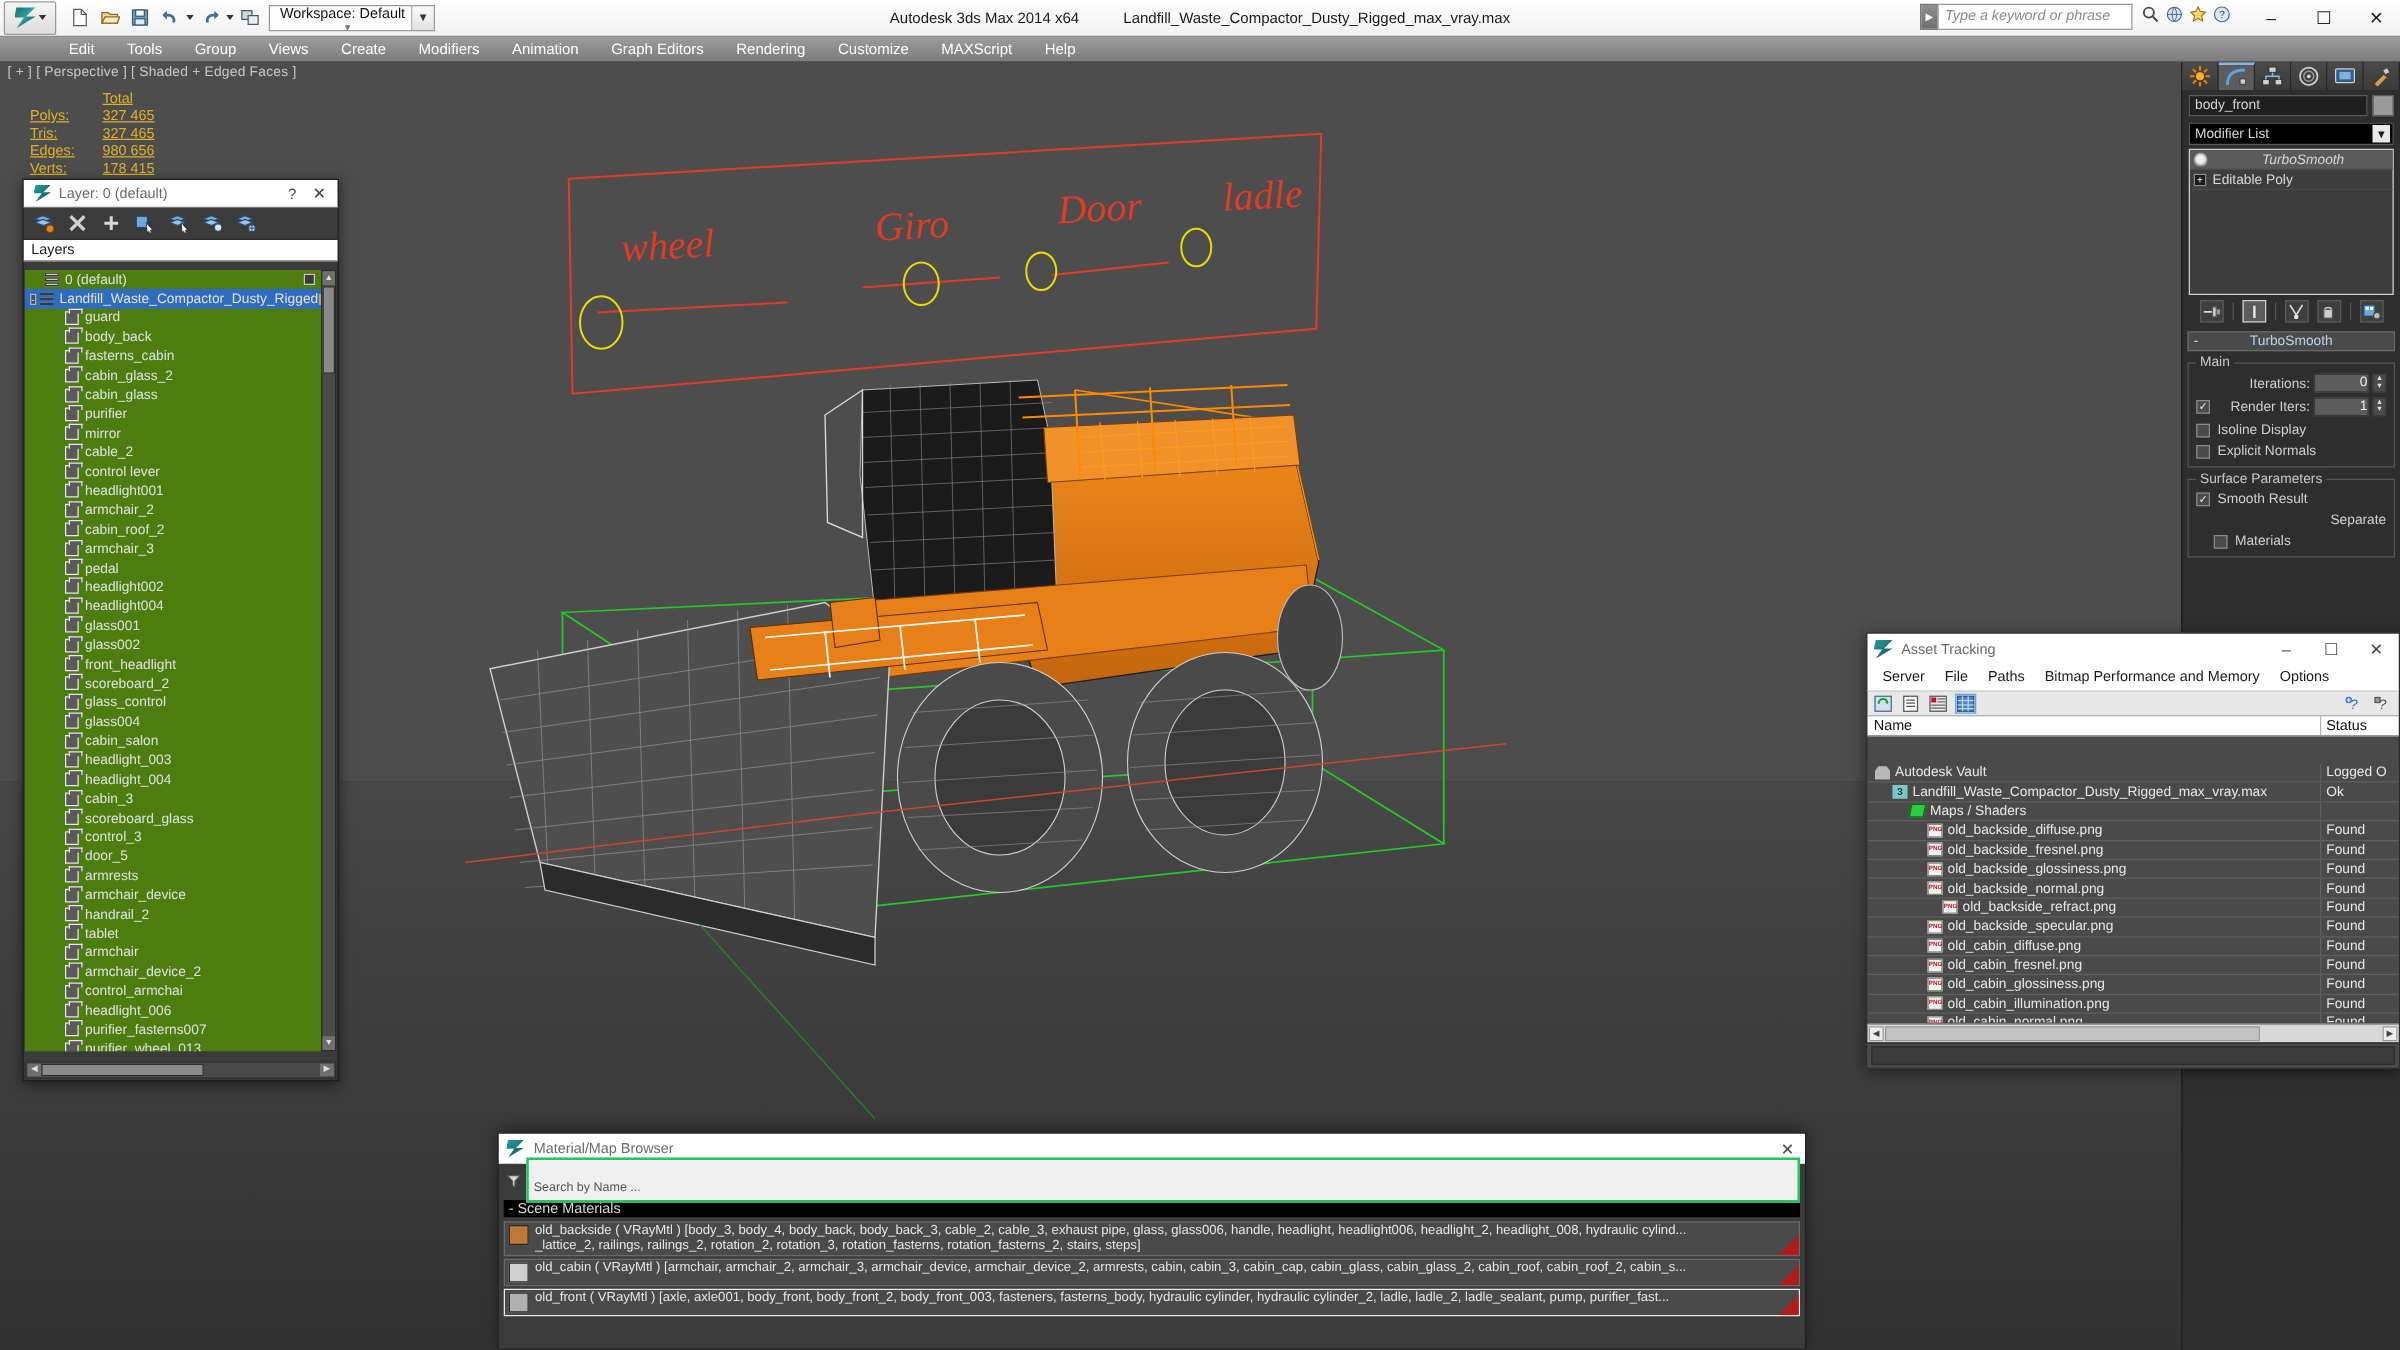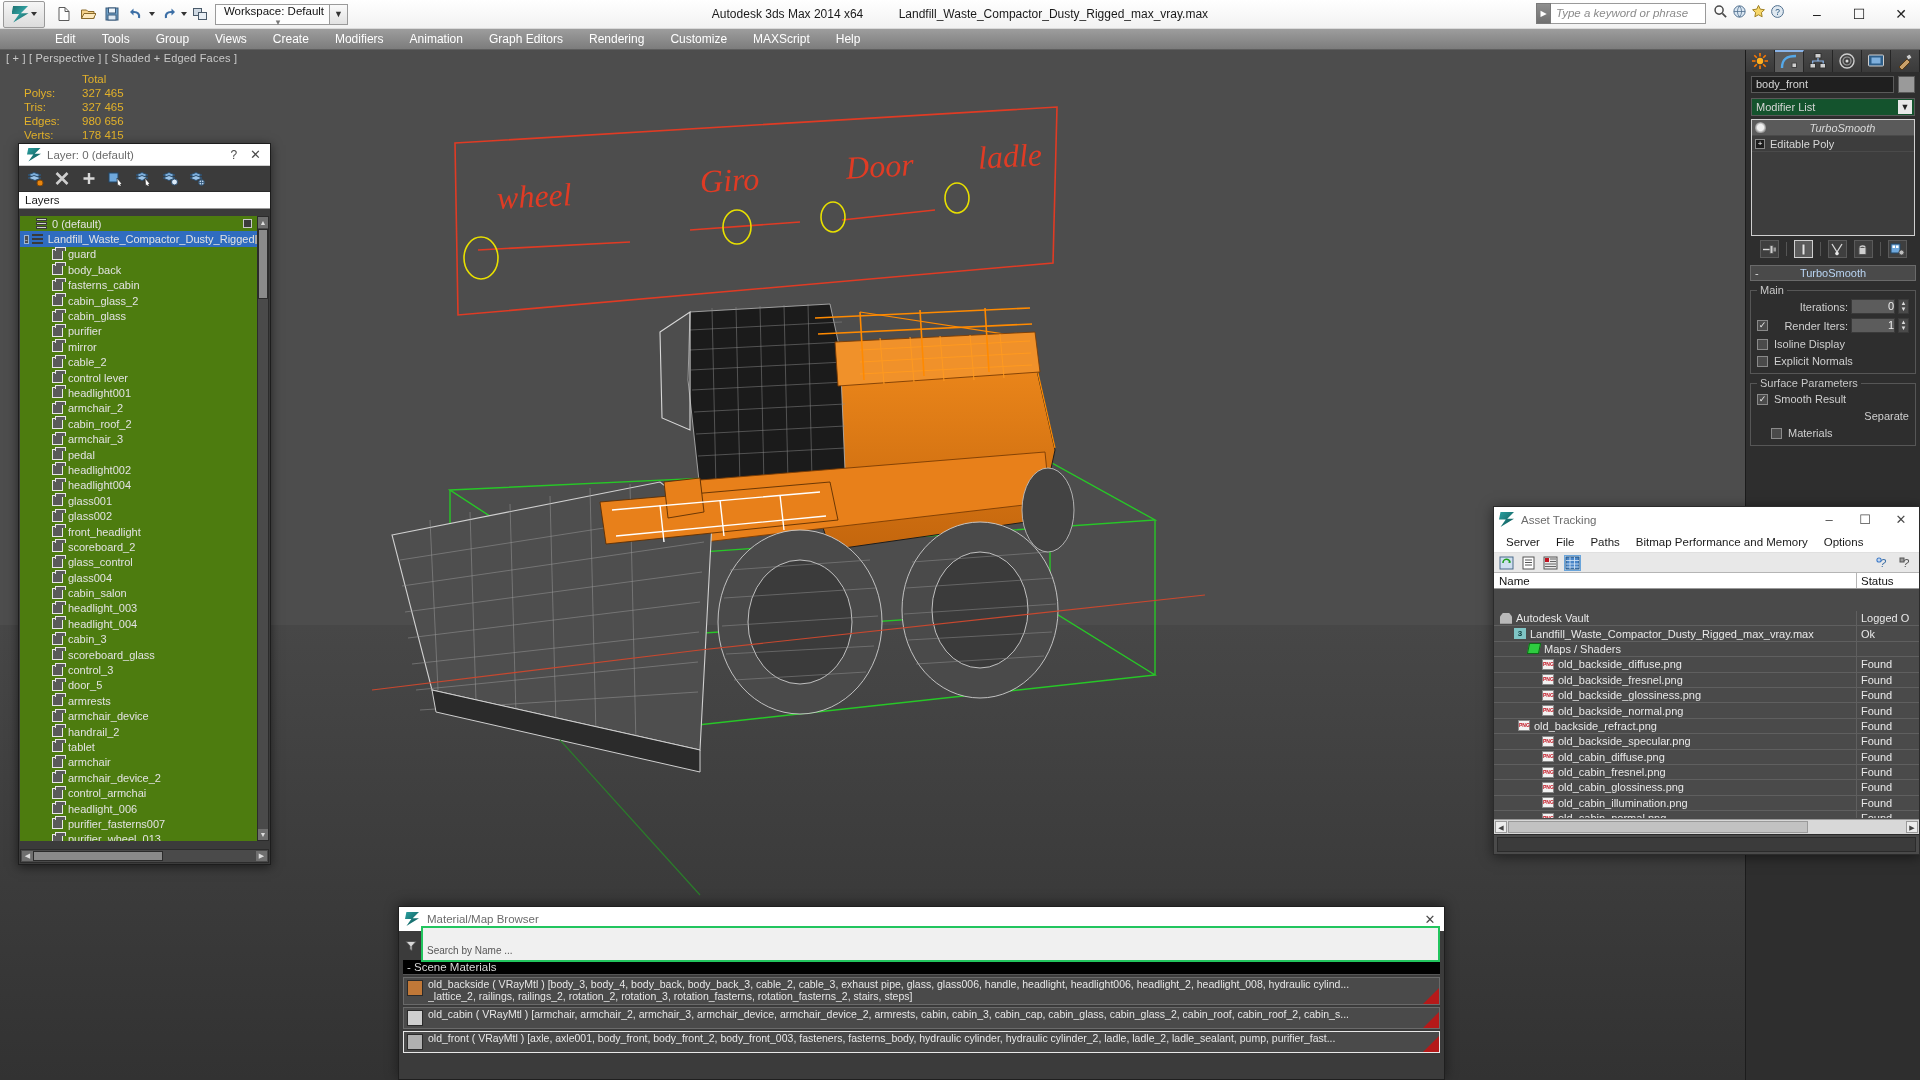--- a/index.html
+++ b/index.html
@@ -70,21 +70,21 @@
     position:absolute; inset:0;
     background:
       linear-gradient(#4d4d4d 0%, #4d4d4d 55.8%, #3d3d3d 55.8%, #353535 100%);
   }
   .vp-label {
     position:absolute; left:6px; top:2px;
     color:#c9c9c9; font-size:11px; letter-spacing:.2px;
   }
   .stats { position:absolute; left:24px; top:22px; color:#e2b12a; font-size:11.5px; line-height:14px; }
   .stats table { border-collapse:collapse; }
-  .stats td { padding:0 4px 0 0; font-size:11.5px; color:#e2b12a; }
+  .stats td { padding:0 4px 0 0; font-size:11.5px; color:#e2b12a;text-decoration:underline; }
   .stats td.lab { width:50px; }
   .stats td.val { padding-left:8px; }
   .stats .hdr { padding-left:8px; }
 
   
   .layerwin {
     position:absolute; left:18px; top:143px; width:253px; height:722px;
     background:#3b3b3b; border:1px solid #1d1d1d;
     box-shadow:0 2px 10px rgba(0,0,0,.55);
   }
@@ -128,21 +128,21 @@
     position:absolute; left:1745px; top:50px; width:175px; height:1030px;
     background:#2e2e2e; border-left:1px solid #1c1c1c;
   }
   .cp-tabs { display:flex; height:22px; background:#3a3a3a; border-bottom:1px solid #1c1c1c; }
   .cp-tab { width:29px; height:22px; display:flex;align-items:center;justify-content:center;
             background:linear-gradient(#4a4a4a,#3a3a3a); border-right:1px solid #262626; }
   .cp-tab.active { background:#5c5c5c; border-top:2px solid #8ab4e8; }
   .cp-nameRow { display:flex; padding:4px 5px 2px 5px; gap:4px; }
   .cp-name { flex:1; height:17px; background:#1f1f1f; border:1px solid #5a5a5a; color:#d6d6d6; font-size:11px; padding:0 4px; line-height:15px; }
   .cp-color { width:17px;height:17px;background:#9a9a9a;border:1px solid #5a5a5a; }
-  .cp-modlist { margin:3px 5px; height:18px; background:#14532d;border:1px solid #5a5a5a;display:flex;align-items:center;justify-content:space-between;padding:0 2px 0 4px;color:#d6d6d6;font-size:11px; }
+  .cp-modlist { margin:3px 5px; height:18px; background:#000000;border:1px solid #5a5a5a;display:flex;align-items:center;justify-content:space-between;padding:0 2px 0 4px;color:#d6d6d6;font-size:11px; }
   .cp-modlist .chev { width:14px;height:14px;background:#e8e8e8;color:#222;font-size:9px;display:flex;align-items:center;justify-content:center; }
   .cp-stack { margin:2px 5px; height:117px; background:#3d3d3d; border:1px solid #cfcfcf; }
   .cp-stack-row { height:16px; display:flex; align-items:center; font-size:11px; color:#d8d8d8; padding-left:3px; border-bottom:1px solid #4a4a4a; }
   .cp-stack-row.sel { background:#5a5a5a; }
   .cp-stack-row .bulb { width:11px;height:11px;margin-right:5px;background:radial-gradient(#efefef 40%, #8a8a8a 70%); border-radius:50% 50% 40% 40%; }
   .cp-stack-row .plusbox { width:10px;height:10px;margin-right:5px;background:#1d1d1d;border:1px solid #8a8a8a;color:#fff;font-size:8px;line-height:8px;text-align:center; }
   .cp-stack-row .lbl.ital { font-style:italic; }
   .cp-stacktools { display:flex; align-items:center; justify-content:center; gap:7px; height:22px; }
   .cp-stacktools .b { width:19px;height:18px;background:#3f3f3f;border:1px solid #5a5a5a;display:flex;align-items:center;justify-content:center; }
   .cp-stacktools .b.on { background:#5c5c5c; border-color:#cfcfcf; }
@@ -1027,21 +1027,21 @@
           <span class="s">Found</span>
         </div>
         <div class="aw-row">
           <span class="n" style="padding-left:48px">
             <span class="ai png"></span>
             <span>old_backside_normal.png</span>
           </span>
           <span class="s">Found</span>
         </div>
         <div class="aw-row">
-          <span class="n" style="padding-left:24px">
+          <span class="n" style="padding-left:60px">
             <span class="ai png"></span>
             <span>old_backside_refract.png</span>
           </span>
           <span class="s">Found</span>
         </div>
         <div class="aw-row">
           <span class="n" style="padding-left:48px">
             <span class="ai png"></span>
             <span>old_backside_specular.png</span>
           </span>

